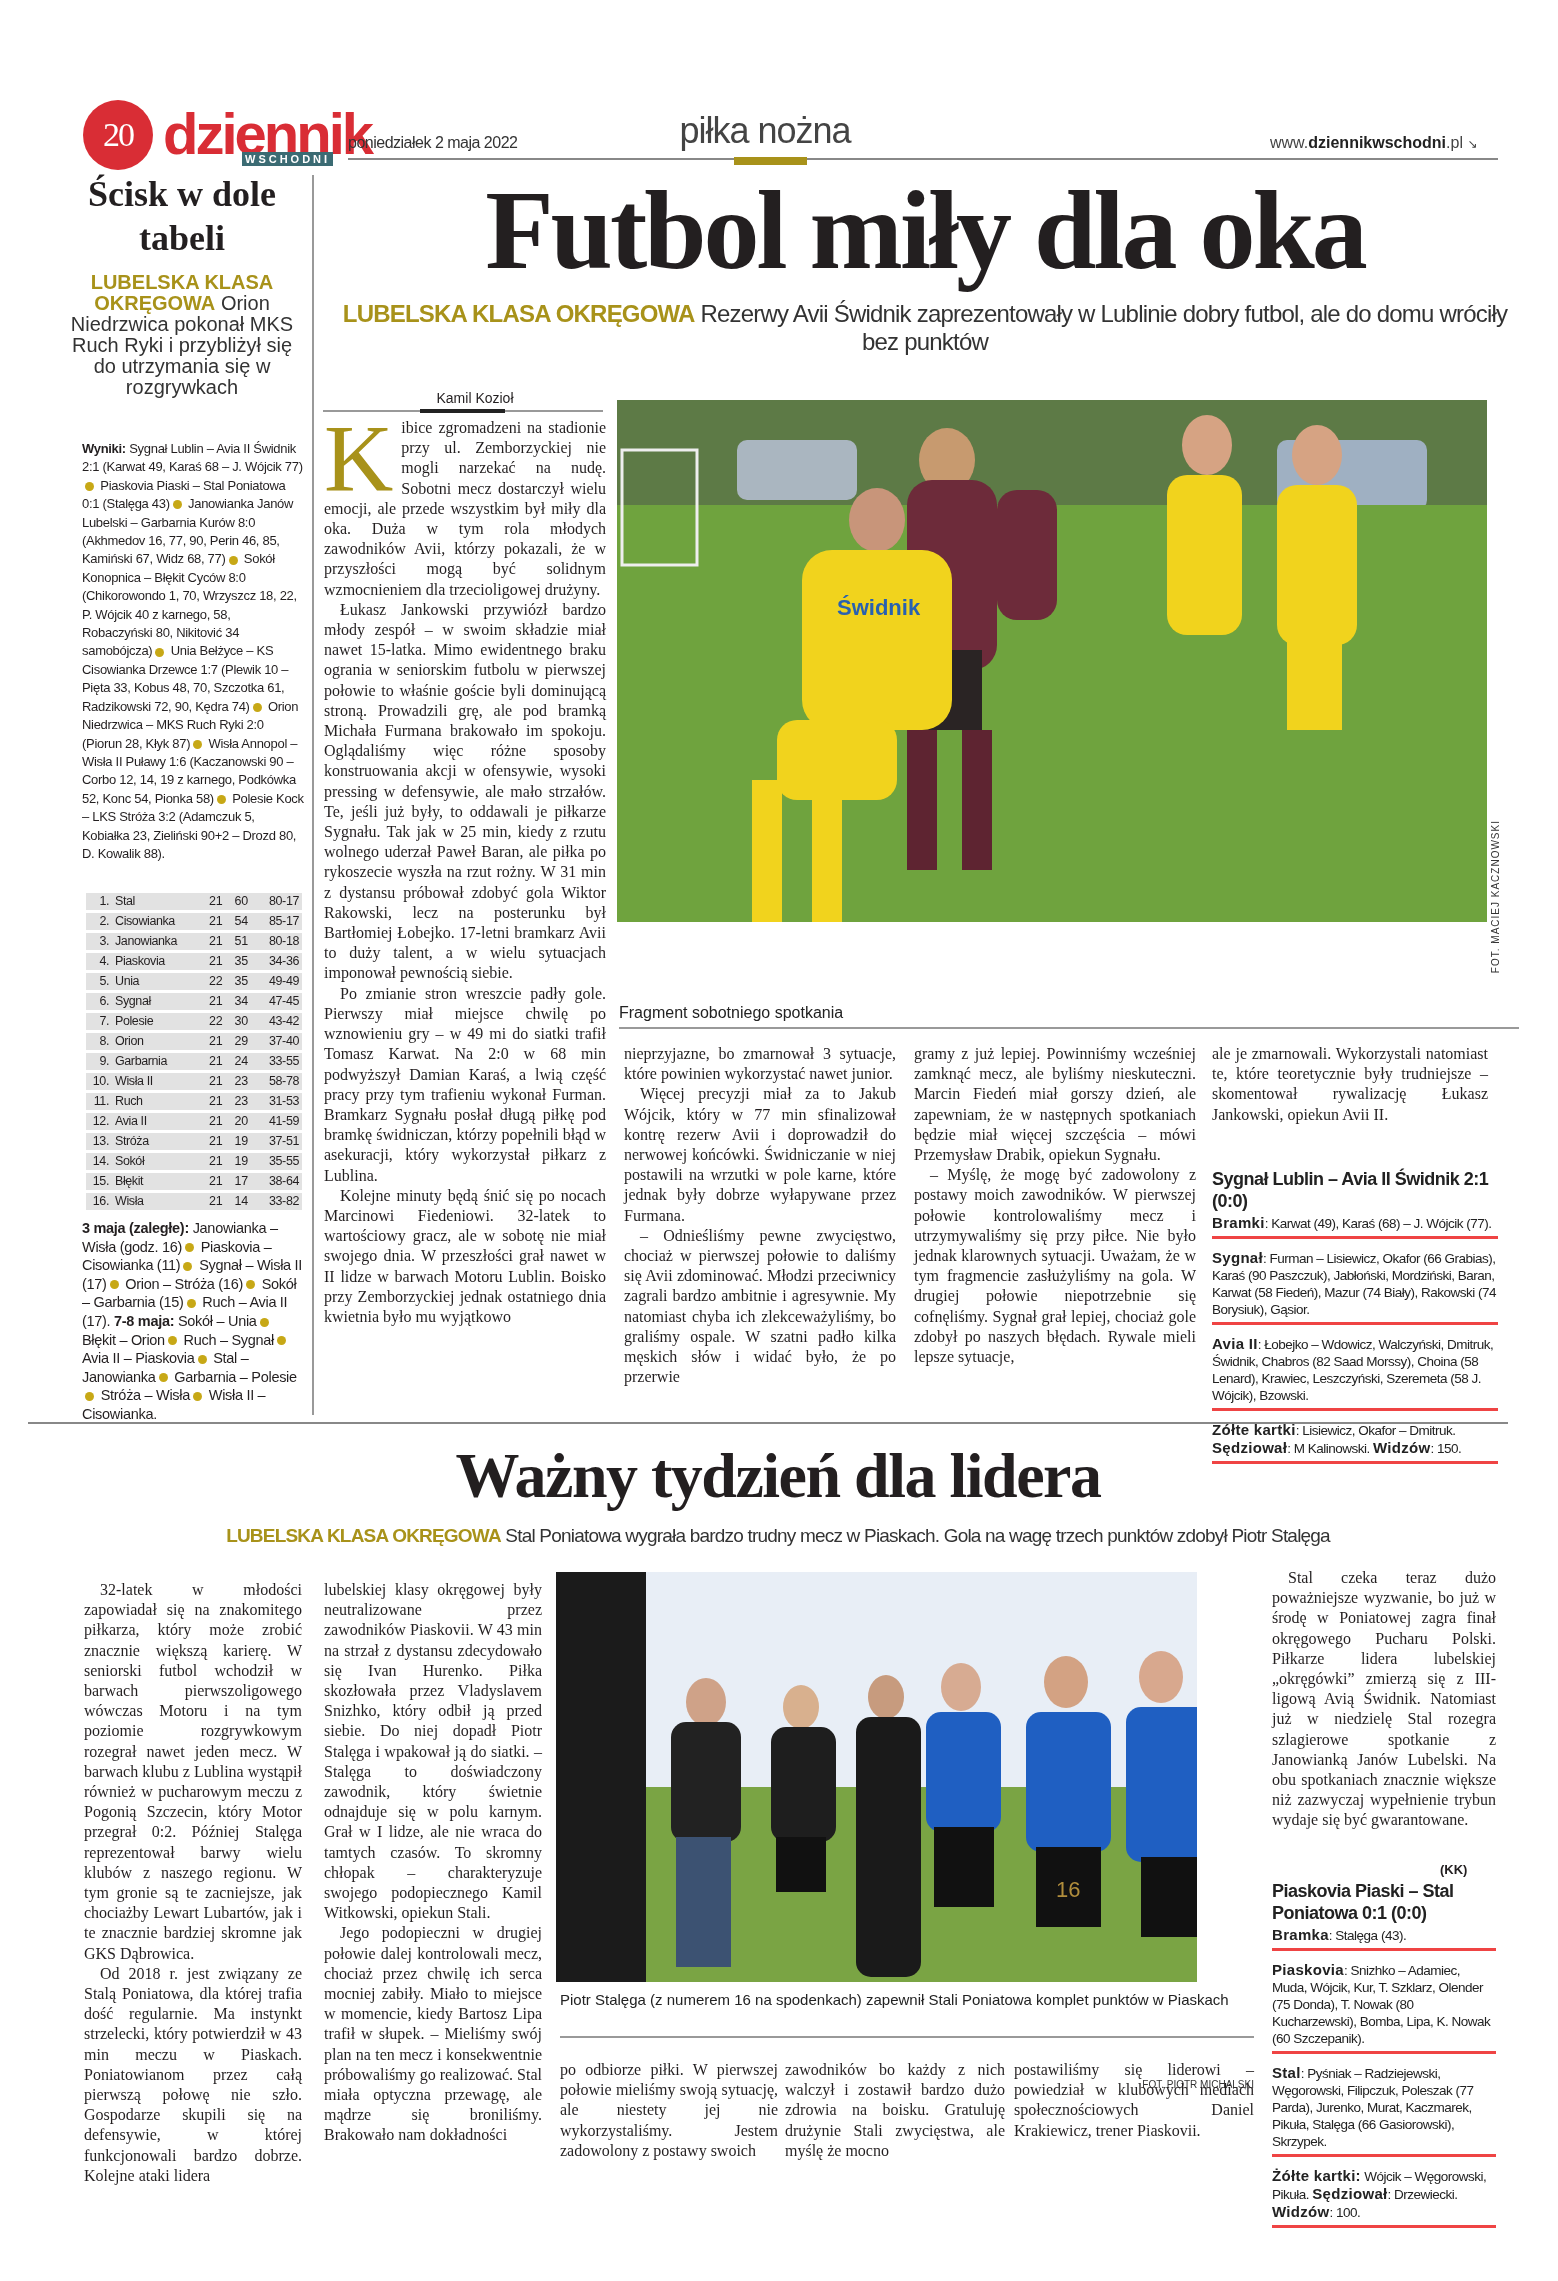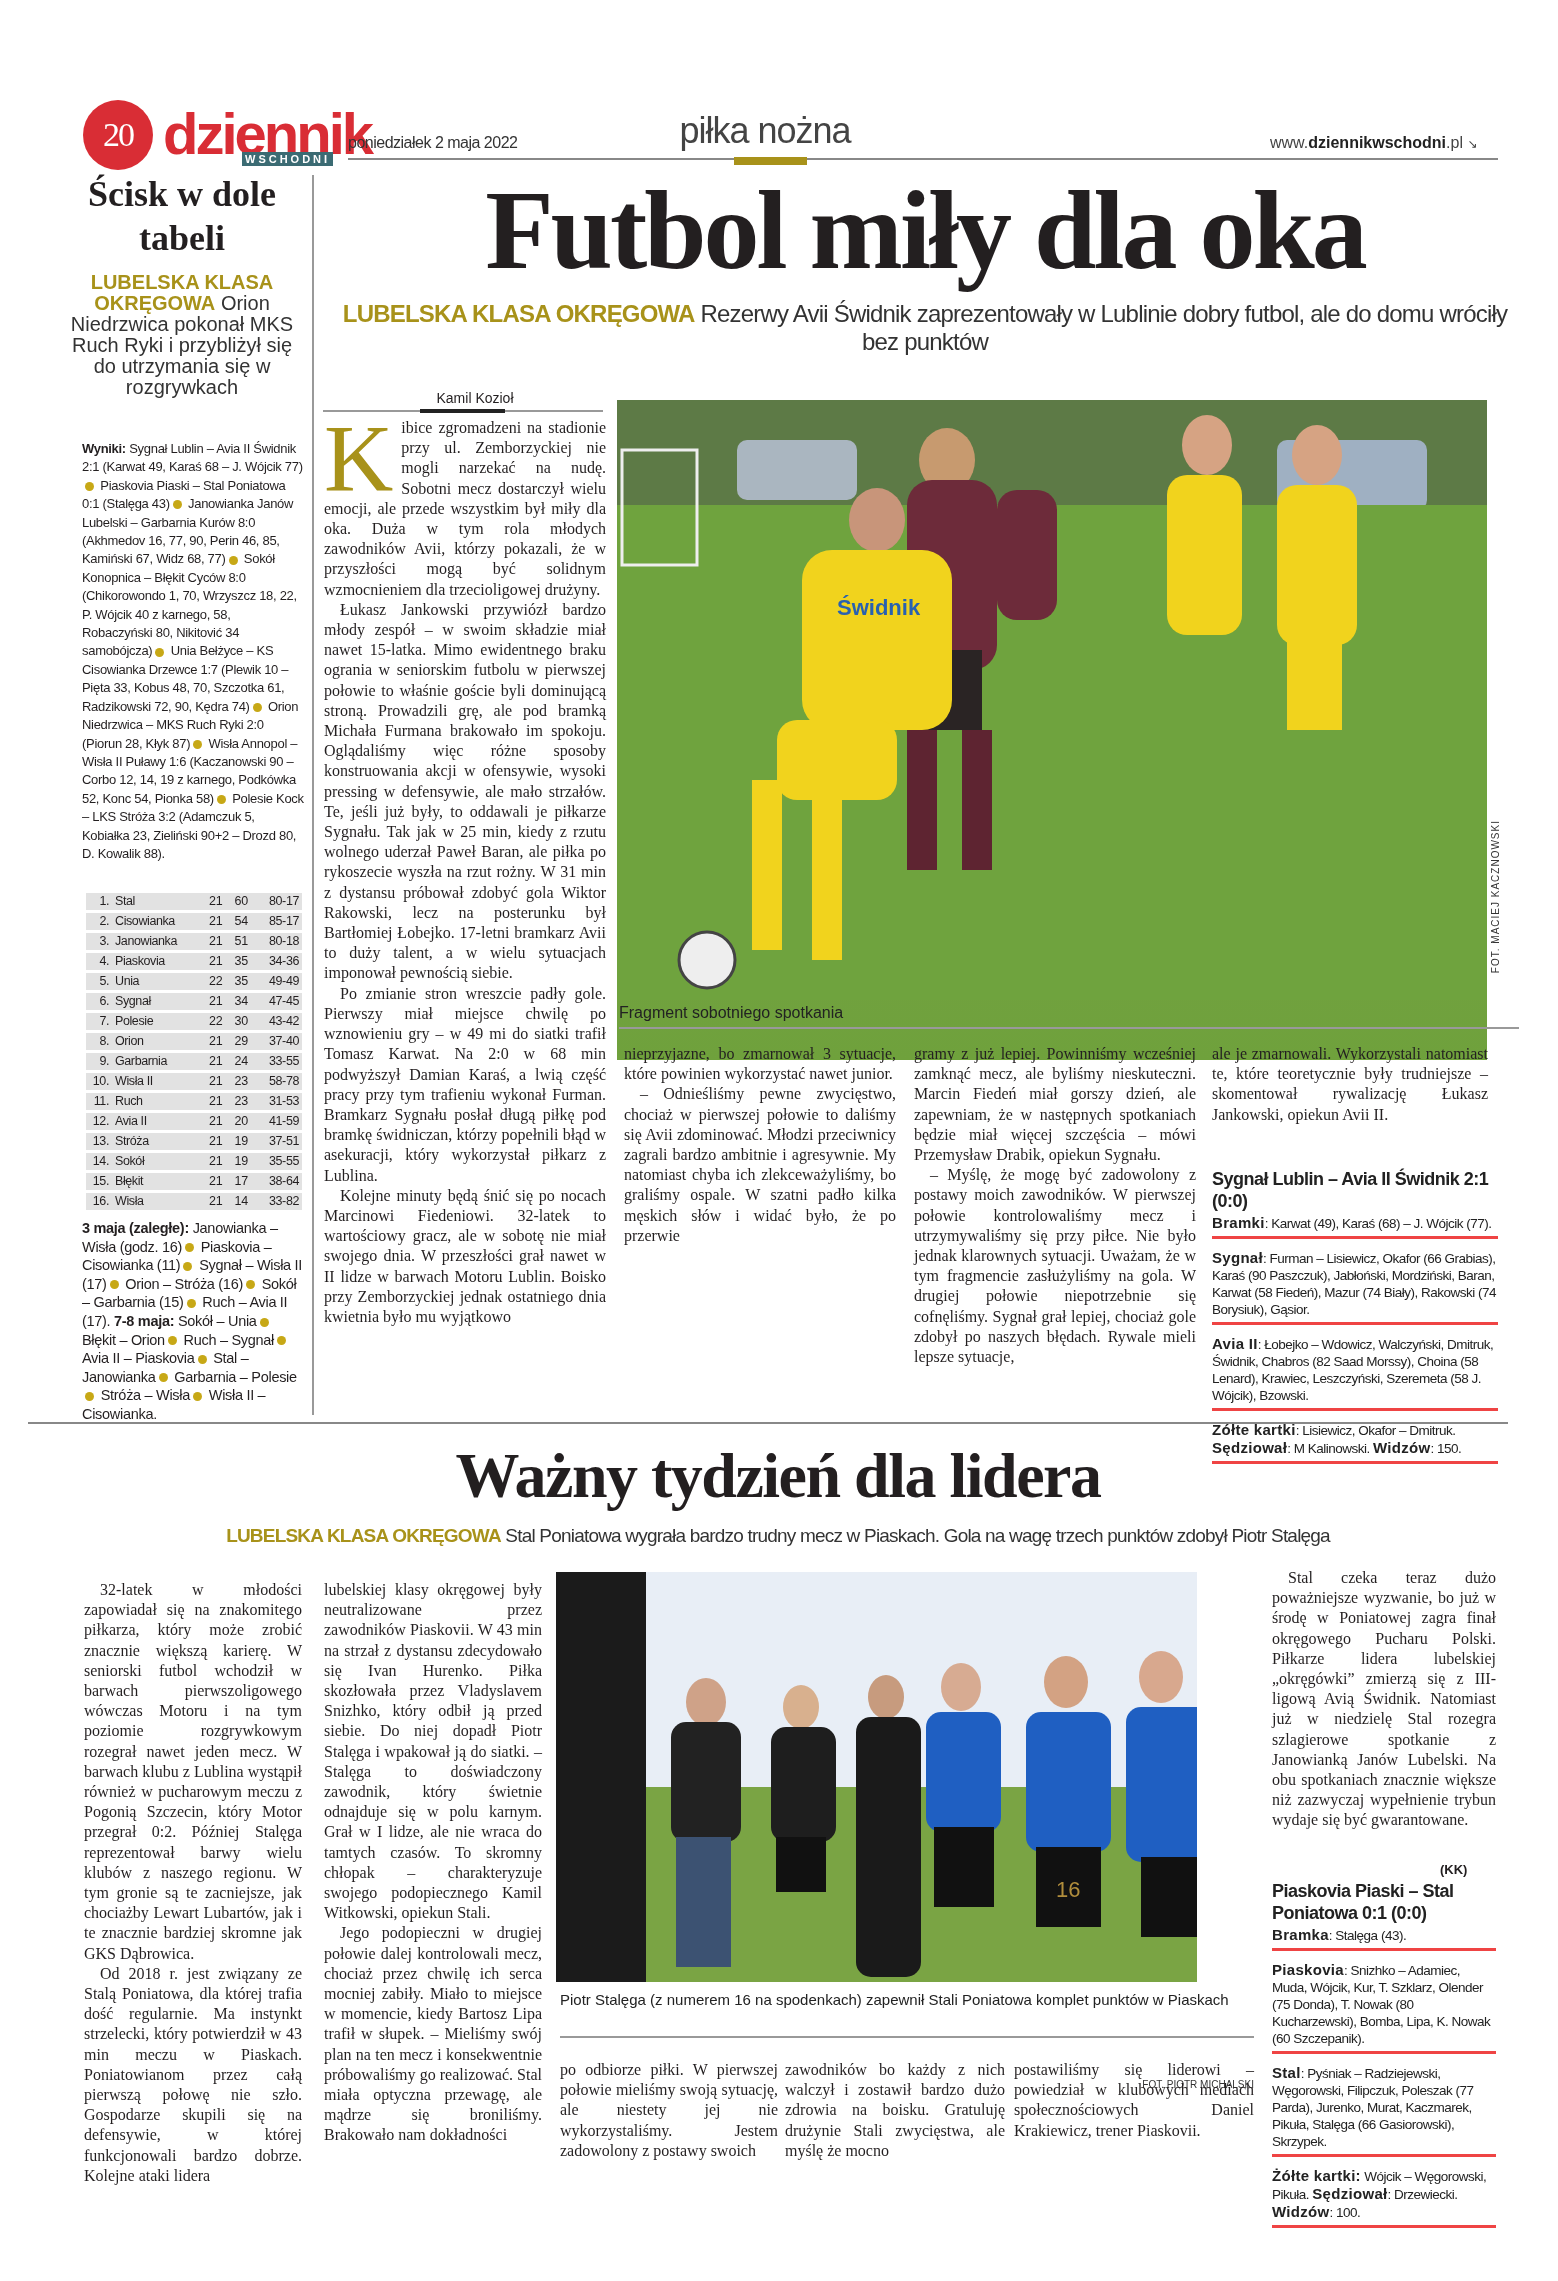--- a/index.html
+++ b/index.html
@@ -43,21 +43,21 @@
   .byline { left: 350px; top: 390px; width: 250px; text-align:center; font-family:"Liberation Sans",sans-serif; font-size:14px; }
   .byline-rule { left: 323px; top: 410px; width: 280px; height: 2px; background: #999; }
   .byline-rule2 { left: 420px; top: 409px; width: 85px; height: 4px; background: #222; }
 
   .col { font-size: 16px; line-height: 20.2px; text-align: justify; hyphens: auto; color:#231f20; }
   .col p { text-indent: 16px; }
   .col p.noind { text-indent: 0; }
   .col1 { left: 324px; top: 418px; width: 282px; }
   .dropcap { float:left; font-size: 96px; line-height: 78px; color:#a8921a; padding: 0 8px 0 0; margin-top: 2px; font-family:"Liberation Serif",serif; }
 
-  .photo1 { left: 617px; top: 400px; width: 870px; height: 660px; overflow:hidden; background: linear-gradient(180deg, #6a8a4a 0%, #8fae62 18%, #79a34a 30%, #6fa13c 100%); }
+  .photo1 { left: 617px; top: 400px; width: 870px; height: 522px; overflow:hidden; background: linear-gradient(180deg, #6a8a4a 0%, #8fae62 18%, #79a34a 30%, #6fa13c 100%); }
   .credit1 { left: 1490px; top: 820px; writing-mode: vertical-rl; transform: rotate(180deg); font-size: 10px; font-family:"Liberation Sans",sans-serif; color:#333; letter-spacing:1px; }
   .cap1 { left: 619px; top: 1004px; font-size: 16px; font-family:"Liberation Sans",sans-serif; color:#222; }
   .cap1-rule { left: 619px; top: 1027px; width: 900px; height: 2px; background: #999; }
 
   .col2 { left: 624px; top: 1044px; width: 272px; }
   .col3b { left: 886px; top: 1044px; width: 294px; }
   .col4 { left: 1212px; top: 1044px; width: 276px; }
 
   .box { font-family:"Liberation Sans",sans-serif; color:#222; }
   .box h4 { font-size: 18px; line-height: 22px; font-weight:700; letter-spacing:-0.5px; }
@@ -292,20 +292,21 @@
     <rect x="550" y="75" width="75" height="160" rx="20" fill="#f1d31d"></rect>
     <rect x="380" y="90" width="60" height="130" rx="20" fill="#6d2b3a"></rect>
   </svg>
 </div>
 <div class="abs credit1">FOT. MACIEJ KACZNOWSKI</div>
 <div class="abs cap1">Fragment sobotniego spotkania</div>
 <div class="abs cap1-rule"></div>
 
 <div class="abs col col2">
   <p class="noind">nieprzyjazne, bo zmarnował 3 sytuacje, które powinien wykorzystać nawet junior.</p>
+  <p>Więcej precyzji miał za to Jakub Wójcik, który w 77 min sfinalizował kontrę rezerw Avii i doprowadził do nerwowej końcówki. Świdniczanie w niej postawili na wrzutki w pole karne, które jednak były dobrze wyłapywane przez Furmana.</p>
   <p>– Odnieśliśmy pewne zwycięstwo, chociaż w pierwszej połowie to daliśmy się Avii zdominować. Młodzi przeciwnicy zagrali bardzo ambitnie i agresywnie. My natomiast chyba ich zlekceważyliśmy, bo graliśmy ospale. W szatni padło kilka męskich słów i widać było, że po przerwie</p>
 </div>
 <div class="abs col col3b" style="left:914px; width:282px;">
   <p class="noind">gramy z już lepiej. Powinniśmy wcześniej zamknąć mecz, ale byliśmy nieskuteczni. Marcin Fiedeń miał gorszy dzień, ale zapewniam, że w następnych spotkaniach będzie miał więcej szczęścia – mówi Przemysław Drabik, opiekun Sygnału.</p>
   <p>– Myślę, że mogę być zadowolony z postawy moich zawodników. W pierwszej połowie kontrolowaliśmy mecz i utrzymywaliśmy się przy piłce. Nie było jednak klarownych sytuacji. Uważam, że w tym fragmencie zasłużyliśmy na gola. W drugiej połowie niepotrzebnie się cofnęliśmy. Sygnał grał lepiej, chociaż gole zdobył po naszych błędach. Rywale mieli lepsze sytuacje,</p>
 </div>
 <div class="abs col col4">
   <p class="noind">ale je zmarnowali. Wykorzystali natomiast te, które teoretycznie były trudniejsze – skomentował rywalizację Łukasz Jankowski, opiekun Avii II.</p>
 </div>
 

